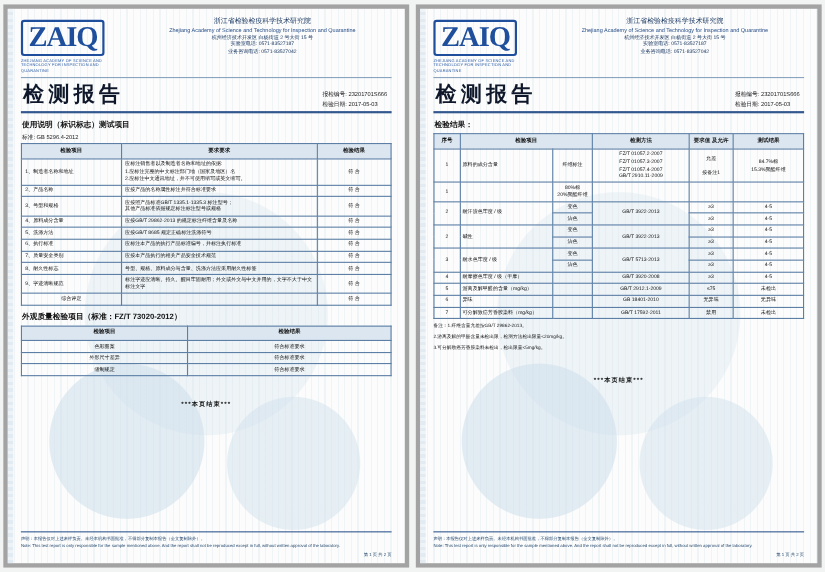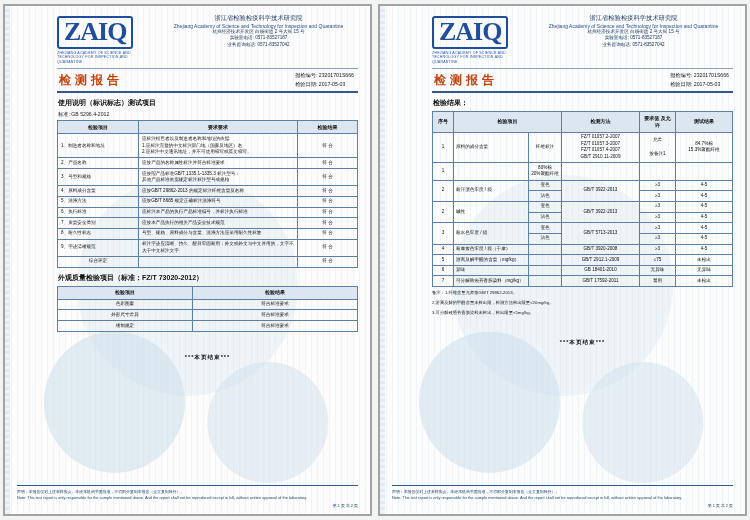--- a/index.html
+++ b/index.html
@@ -14,23 +14,22 @@
     width: 750px; height: 520px;
     background: #f2f4f3;
     display: flex;
     gap: 6px;
     padding: 4px 3px;
   }
   .sheet {
     position: relative;
     width: 369px; height: 512px;
     background: #fbfcfb;
-    border: 2px solid #a3a3a3;
+    border: 4px solid #a3a3a3;
     overflow: hidden;
-    padding-left: 40px;
   }
   
   .sheet::before {
     content: "";
     position: absolute; inset: 0;
     background:
       radial-gradient(circle at 30% 78%, rgba(205,222,235,0.55) 0 70px, rgba(205,222,235,0) 71px),
       radial-gradient(circle at 72% 82%, rgba(205,222,235,0.45) 0 60px, rgba(205,222,235,0) 61px),
       radial-gradient(circle at 50% 55%, rgba(214,228,238,0.35) 0 110px, rgba(214,228,238,0) 111px),
       repeating-linear-gradient(90deg, rgba(222,232,240,0.40) 0 1px, rgba(255,255,255,0) 1px 6px);
@@ -76,24 +75,24 @@
   .hdr-line { font-size: 4.6px; color: #16335f; }
 
   .title-row {
     display: flex;
     align-items: flex-end;
     justify-content: space-between;
     padding: 2px 16px 0 14px;
   }
   .big-title {
     font-family: "Liberation Serif", serif;
-    font-size: 12px;
+    font-size: 19px;
     font-weight: bold;
     letter-spacing: 4px;
-    color: #c2410c;
+    color: #0f172a;
   }
   .rep-meta { text-align: left; font-size: 5.2px; color: #1b1b1b; line-height: 1.7; }
   .rep-meta div { white-space: nowrap; }
   .rule {
     height: 1px;
     background: #8aa4bf;
     margin: 2px 12px 0 12px;
   }
   .rule.thick { height: 2px; background: #33578f; }
 

